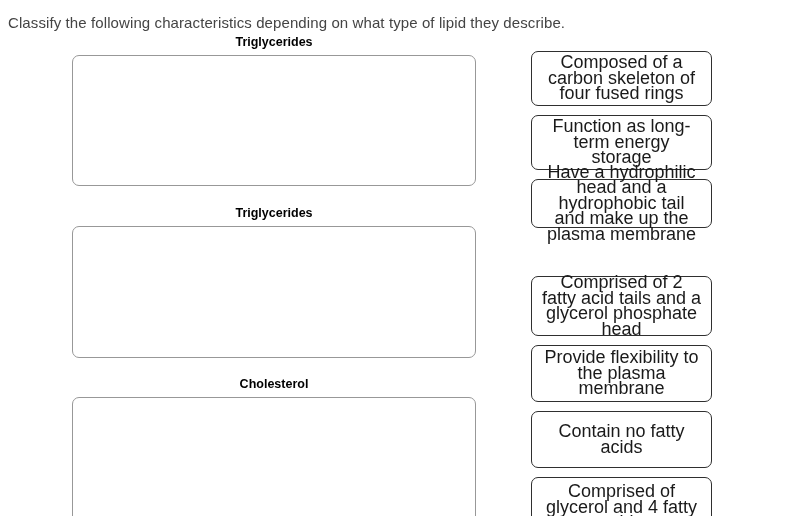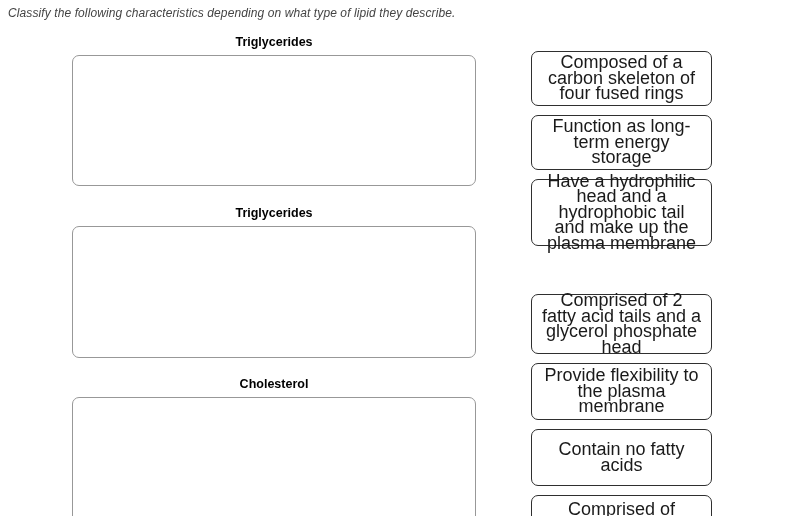--- a/index.html
+++ b/index.html
@@ -12,26 +12,25 @@
     height: 516px;
     overflow: hidden;
     position: relative;
     font-family: "Liberation Sans", sans-serif;
     -webkit-font-smoothing: antialiased;
   }
 
   #instruction {
     position: absolute;
     left: 8px;
-    top: 6px;
-    font-size: 12px;
+    top: 14px;
+    font-size: 15px;
     color: #444444;
     letter-spacing: 0.1px;
     white-space: nowrap;
-    font-style: italic;
   }
 
   
   #zones {
     position: absolute;
     left: 72px;
     top: 34px;
     width: 404px;
   }
   .zone-block { position: relative; }
@@ -73,21 +72,21 @@
     color: #1a1a1a;
     font-size: 18px;
     line-height: 15.5px;
     text-align: center;
     display: flex;
     align-items: center;
     justify-content: center;
     padding: 0 9px;
   }
   .card.lines-2 { height: 55px; }
-  .card.lines-3 { height: 67px; }
+  .card.lines-3 { height: 49px; }
   .card.tall    { height: 60px; margin-top: 48px; }
   .card.tall2   { height: 57px; }
   .card.tall3   { height: 61px; }
   .card span { display: block; }
 </style>
 </head>
 <body>
 
 <div id="instruction">Classify the following characteristics depending on what type of lipid they describe.</div>
 

